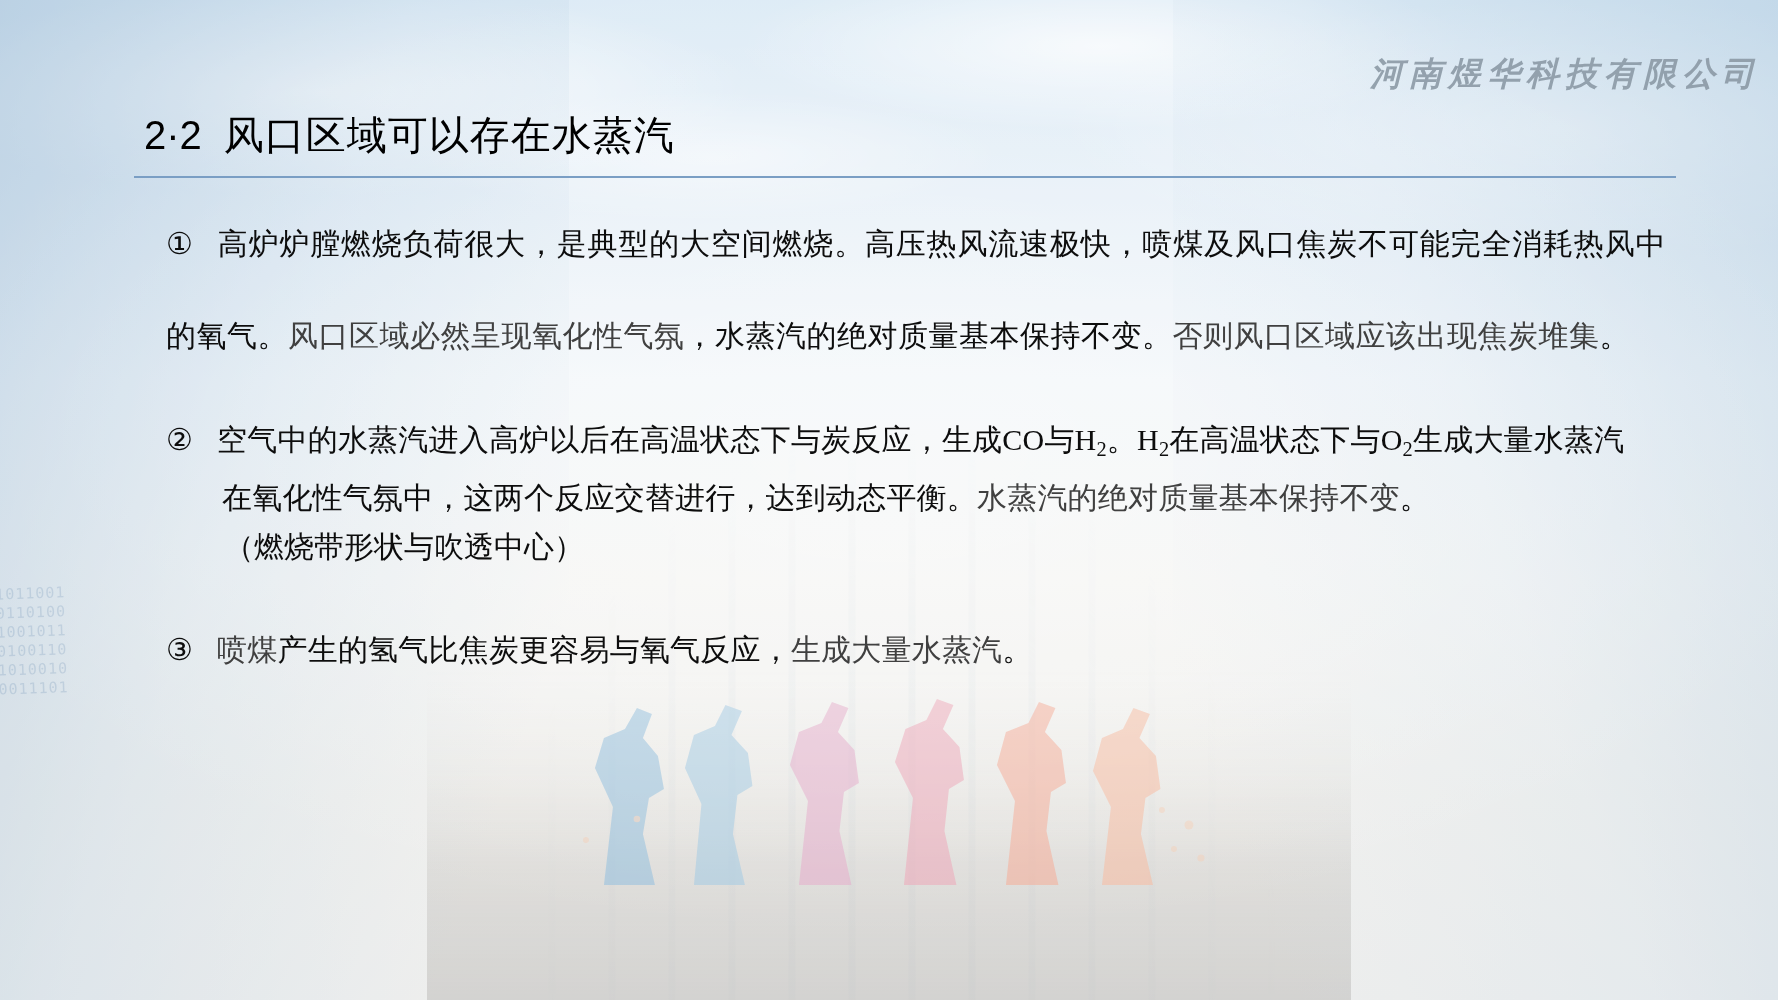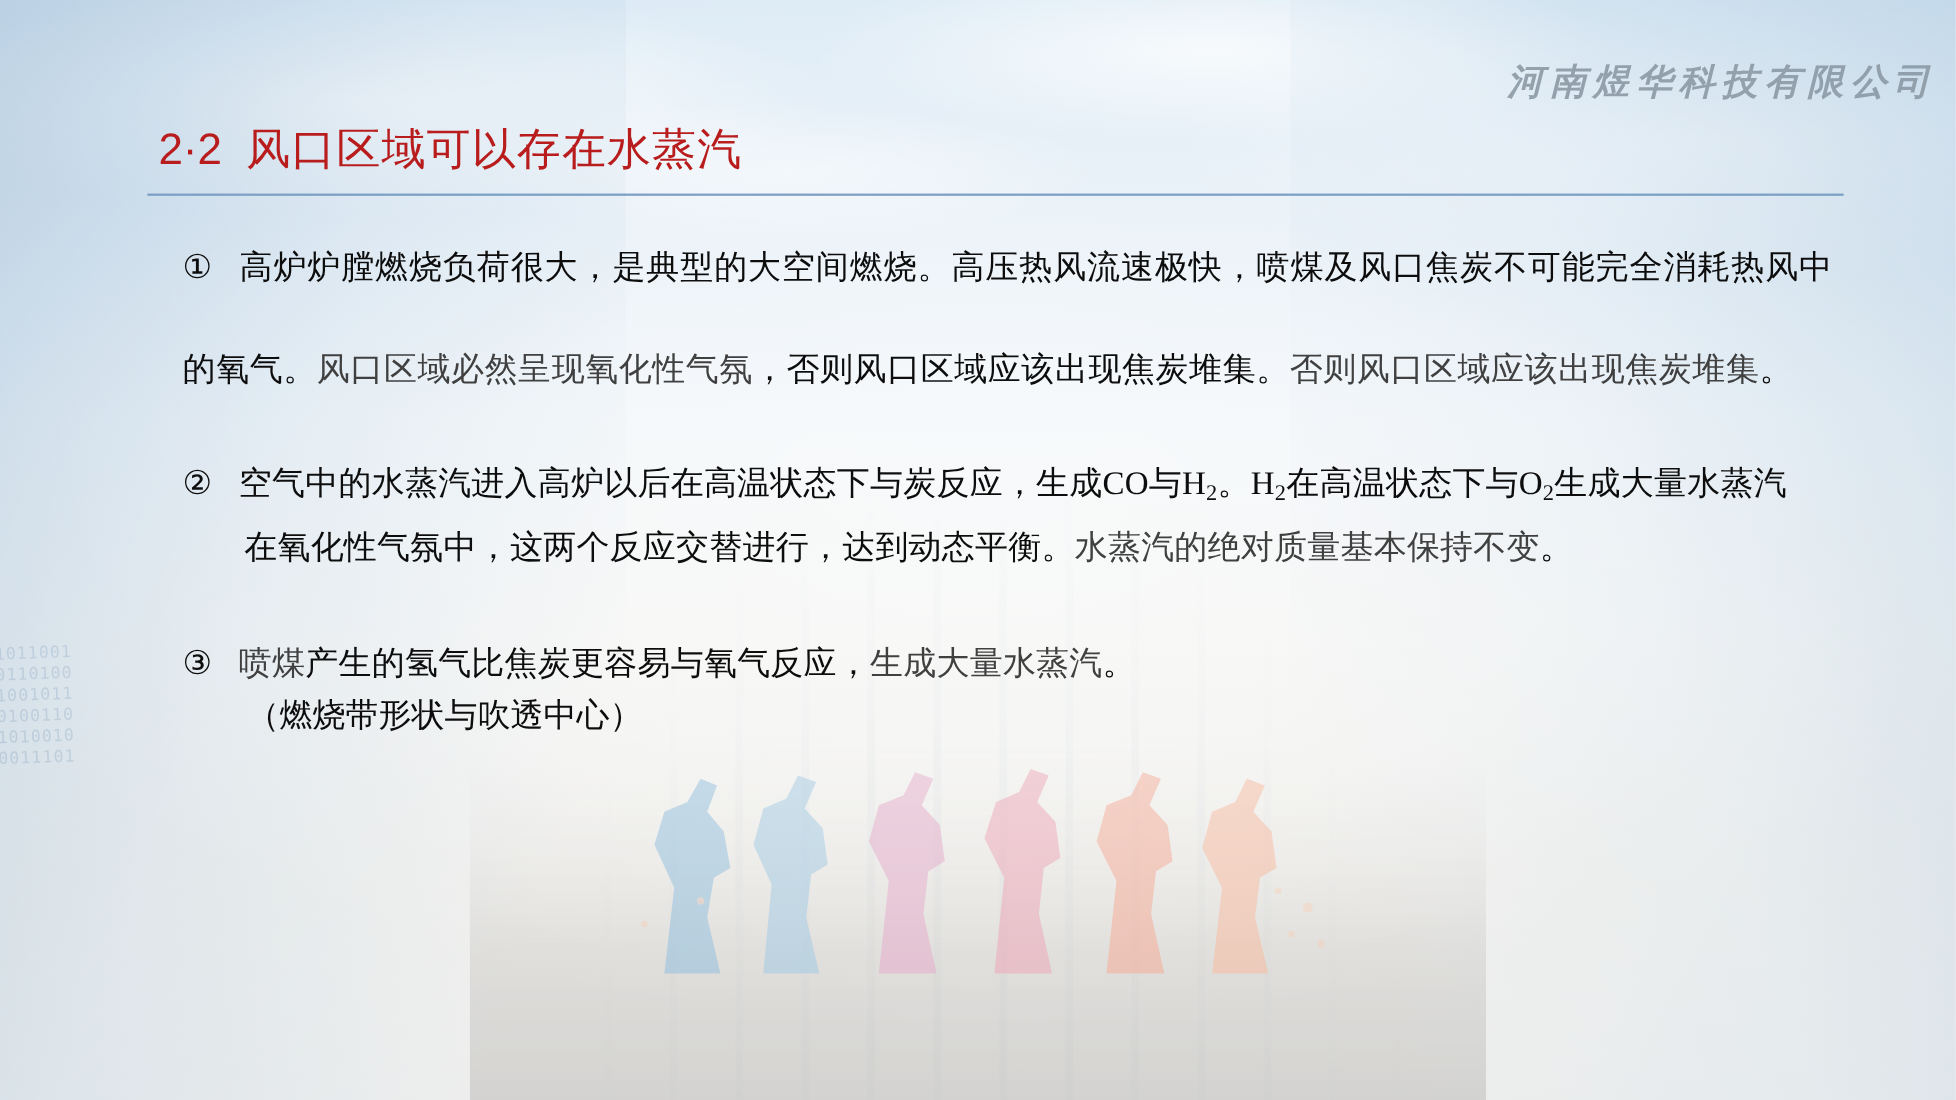--- a/index.html
+++ b/index.html
@@ -123,21 +123,21 @@
     opacity: 0.9;
   }
 
   .slide-title {
     position: absolute;
     left: 128px;
     top: 108px;
     font-family: "Liberation Sans", sans-serif;
     font-size: 40px;
     font-weight: 400;
-    color: #b91c1c;
+    color: #000000;
     letter-spacing: 1px;
     white-space: nowrap;
   }
   .slide-title .num {
     letter-spacing: 0px;
     margin-right: 22px;
   }
 
   .title-rule {
     position: absolute;
@@ -260,32 +260,32 @@
 
     <div class="slide-title">
       <span class="num">2·2</span><span>风口区域可以存在水蒸汽</span>
     </div>
 
     <div class="title-rule"></div>
 
     <div class="body">
 
       <p class="para p1">
-        <span class="marker sym">①</span><span>高炉炉膛燃烧负荷很大，是典型的大空间燃烧。高压热风流速极快，喷煤及风口焦炭不可能完全消耗热风中的氧气。</span><span class="red">风口区域必然呈现氧化性气氛</span><span>，否则风口区域应该出现焦炭堆集。</span><span class="red">否则风口区域应该出现焦炭堆集</span><span>。</span>
+        <span class="marker sym">①</span><span>高炉炉膛燃烧负荷很大，是典型的大空间燃烧。高压热风流速极快，喷煤及风口焦炭不可能完全消耗热风中的氧气。</span><span class="red">风口区域必然呈现氧化性气氛</span><span>，水蒸汽的绝对质量基本保持不变。</span><span class="red">否则风口区域应该出现焦炭堆集</span><span>。</span>
       </p>
 
       <p class="para p2">
         <span class="marker sym">②</span><span>空气中的水蒸汽进入高炉以后在高温状态下与炭反应，生成CO与H</span><sub>2</sub><span>。H</span><sub>2</sub><span>在高温状态下与O</span><sub>2</sub><span>生成大量水蒸汽</span>
       </p>
 
       <p class="para p3">
         <span>在氧化性气氛中，这两个反应交替进行，达到动态平衡。</span><span class="red">水蒸汽的绝对质量基本保持不变</span><span>。</span>
       </p>
 
+      <p class="para p4-sub">（燃烧带形状与吹透中心）</p>
+
       <p class="para p4">
         <span class="marker sym">③</span><span class="red">喷煤</span><span>产生的氢气比焦炭更容易与氧气反应，</span><span class="red">生成大量水蒸汽</span><span>。</span>
       </p>
-
-      <p class="para p4-sub">（燃烧带形状与吹透中心）</p>
 
     </div>
   </div>
 </div>
 
 </body></html>

